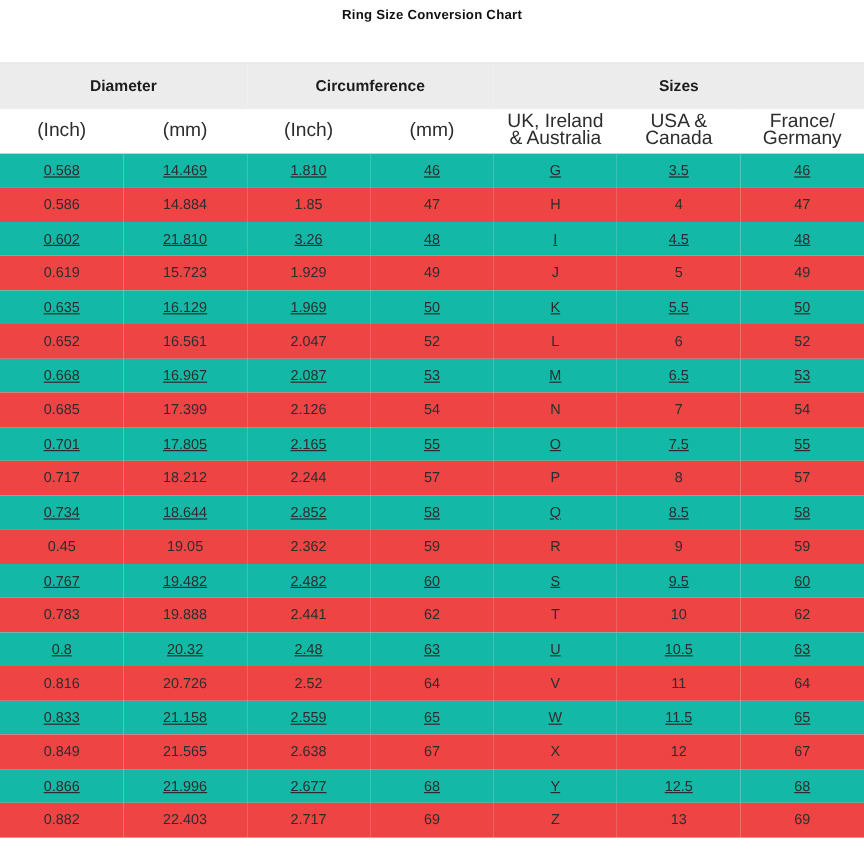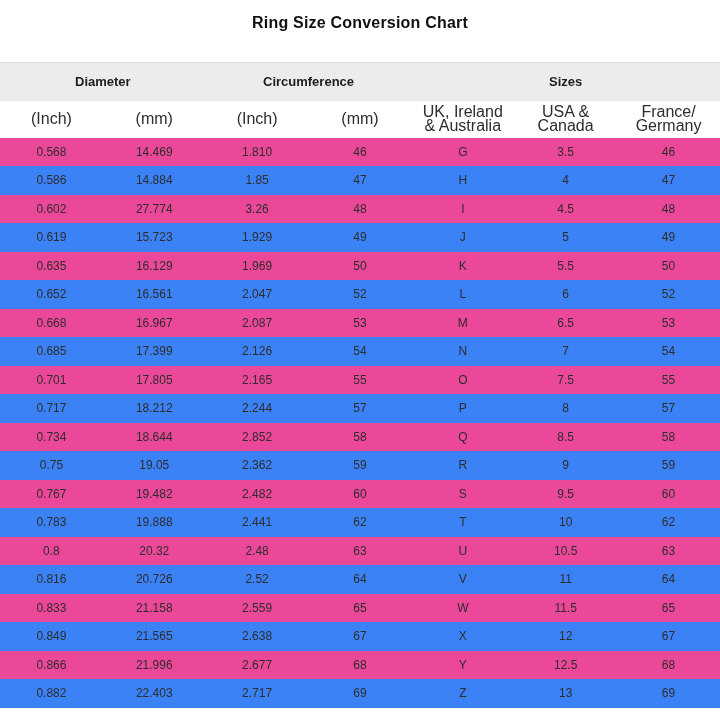--- a/index.html
+++ b/index.html
@@ -6,24 +6,24 @@
     margin: 0;
     padding: 0;
     width: 720px;
     height: 720px;
     background: #ffffff;
     font-family: "Liberation Sans", sans-serif;
     color: #2d2d2d;
     overflow: hidden;
   }
   .page-title {
-    padding-top: 12px;
+    padding-top: 2px;
     margin: 0;
     text-align: center;
-    font-size: 16px;
+    font-size: 11px;
     line-height: 22px;
     font-weight: bold;
     color: #111111;
     letter-spacing: 0.2px;
   }
   table.conversion-table {
     margin-top: 28px;
     width: 720px;
     border-collapse: collapse;
     table-layout: fixed;
@@ -49,22 +49,22 @@
   }
   tr.sub-header-row {
     background: #ffffff;
     height: 37px;
   }
   tr.sub-header-row th {
     font-size: 16px;
     line-height: 14px;
     padding: 0 6px;
   }
-  tbody tr.table-row { height: 28.5px; background: #3b82f6; }
-  tbody tr.table-row.striped { background: #ec4899; }
+  tbody tr.table-row { height: 28.5px; background: #ef4444; }
+  tbody tr.table-row.striped { background: #14b8a6; text-decoration: underline; }
 </style>
 </head>
 <body>
 
 <h1 class="page-title">Ring Size Conversion Chart</h1>
 
 <table class="conversion-table">
   <colgroup>
     <col>
       <col>
@@ -104,21 +104,21 @@
         <td>0.586</td>
         <td>14.884</td>
         <td>1.85</td>
         <td>47</td>
         <td>H</td>
         <td>4</td>
         <td>47</td>
       </tr>
       <tr class="table-row striped">
         <td>0.602</td>
-        <td>27.774</td>
+        <td>21.810</td>
         <td>3.26</td>
         <td>48</td>
         <td>I</td>
         <td>4.5</td>
         <td>48</td>
       </tr>
       <tr class="table-row">
         <td>0.619</td>
         <td>15.723</td>
         <td>1.929</td>
@@ -184,21 +184,21 @@
       <tr class="table-row striped">
         <td>0.734</td>
         <td>18.644</td>
         <td>2.852</td>
         <td>58</td>
         <td>Q</td>
         <td>8.5</td>
         <td>58</td>
       </tr>
       <tr class="table-row">
-        <td>0.75</td>
+        <td>0.45</td>
         <td>19.05</td>
         <td>2.362</td>
         <td>59</td>
         <td>R</td>
         <td>9</td>
         <td>59</td>
       </tr>
       <tr class="table-row striped">
         <td>0.767</td>
         <td>19.482</td>

